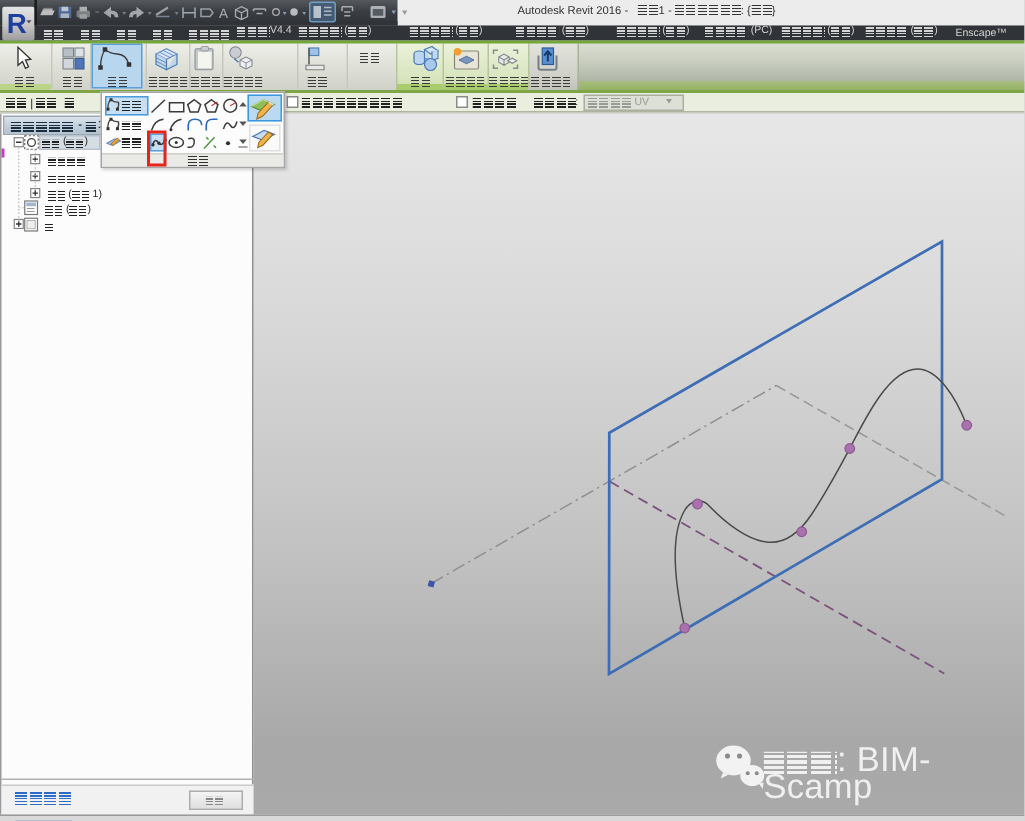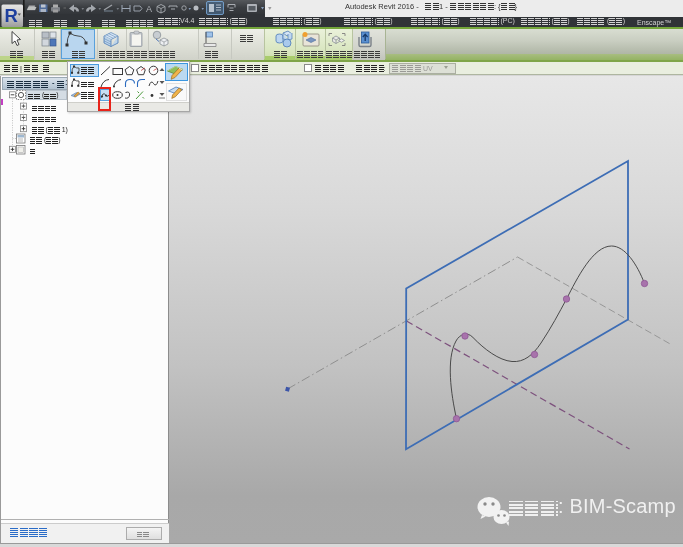--- a/index.html
+++ b/index.html
@@ -237,21 +237,21 @@
     <path d="M313 438 l-1.5 4 l5 -2.5 Z" fill="#F2F2F2"></path>
     <circle cx="316" cy="427" r="1.7" fill="#8A8A8A"></circle>
     <circle cx="324" cy="427" r="1.7" fill="#8A8A8A"></circle>
     <ellipse cx="332.5" cy="440" rx="8" ry="7" fill="#F2F2F2"></ellipse>
     <path d="M337 445.5 l2.5 3.5 l.5 -4.5 Z" fill="#F2F2F2"></path>
     <circle cx="329.5" cy="438.5" r="1.3" fill="#8A8A8A"></circle>
     <circle cx="335.5" cy="438.5" r="1.3" fill="#8A8A8A"></circle>
   </g>
 </svg>
 
-<div class="abs" style="left:509px;top:500.5px;color:#F0F0F0"><span class="cj c15" style="width:49px"></span><span style="font-size:20px;vertical-align:top;line-height:15px;position:relative;top:-1.5px;letter-spacing:.2px">: BIM-Scamp</span></div>
+<div class="abs" style="left:509px;top:500.5px;color:#F0F0F0"><span class="cj c15" style="width:49px"></span><span style="font-size:23px;vertical-align:top;line-height:15px;position:relative;top:-1.5px;letter-spacing:.2px">: BIM-Scamp</span></div>
 
 <div class="abs" id="leftpanel" style="left:0;top:76px;width:169px;height:467px;background:#FCFCFC;border-right:1.5px solid #8C8C8C;border-left:1px solid #9A9A9A">
 
   <div class="abs" style="left:1px;top:1px;width:166px;height:13px;background:linear-gradient(180deg,#D8E2EB,#B2C2D0);border:1px solid #9AA8B4"></div>
   <div class="abs" style="left:6px;top:4px;color:#1A2E40"><span class="cj c8" style="width:43px;height:7.5px"></span><span style="font-size:7.5px;font-weight:bold;vertical-align:top;line-height:7px;position:relative;top:-1px"> - </span><span class="cj c8" style="width:8.6px;height:7.5px"></span><span style="font-size:7.5px;font-weight:bold;vertical-align:top;line-height:7px;position:relative;top:-1px">1</span></div>
 
   <div class="abs" style="left:25px;top:14px;width:41px;height:10px;background:#D4DCE4;border:1px solid #B8C2CC"></div>
   <svg class="abs" style="left:0;top:0" width="169" height="160" viewBox="0 0 169 160">
 
     <g fill="#fff" stroke="#848484" stroke-width=".8">

